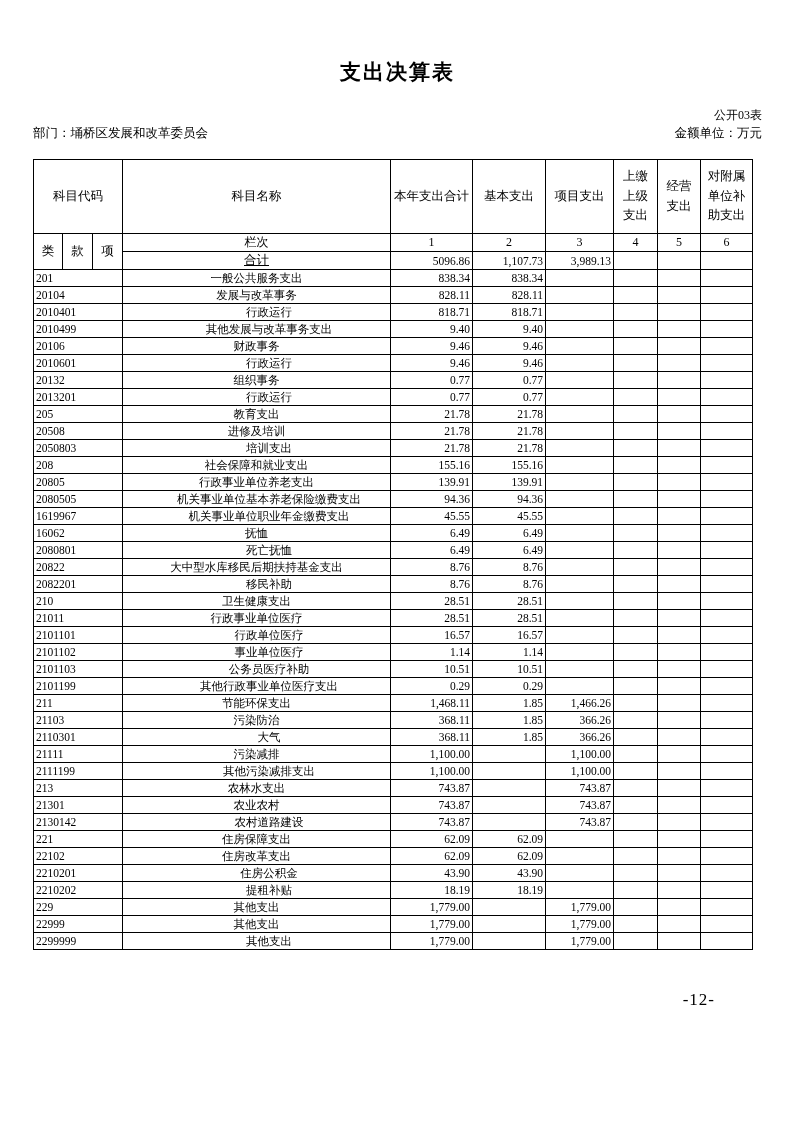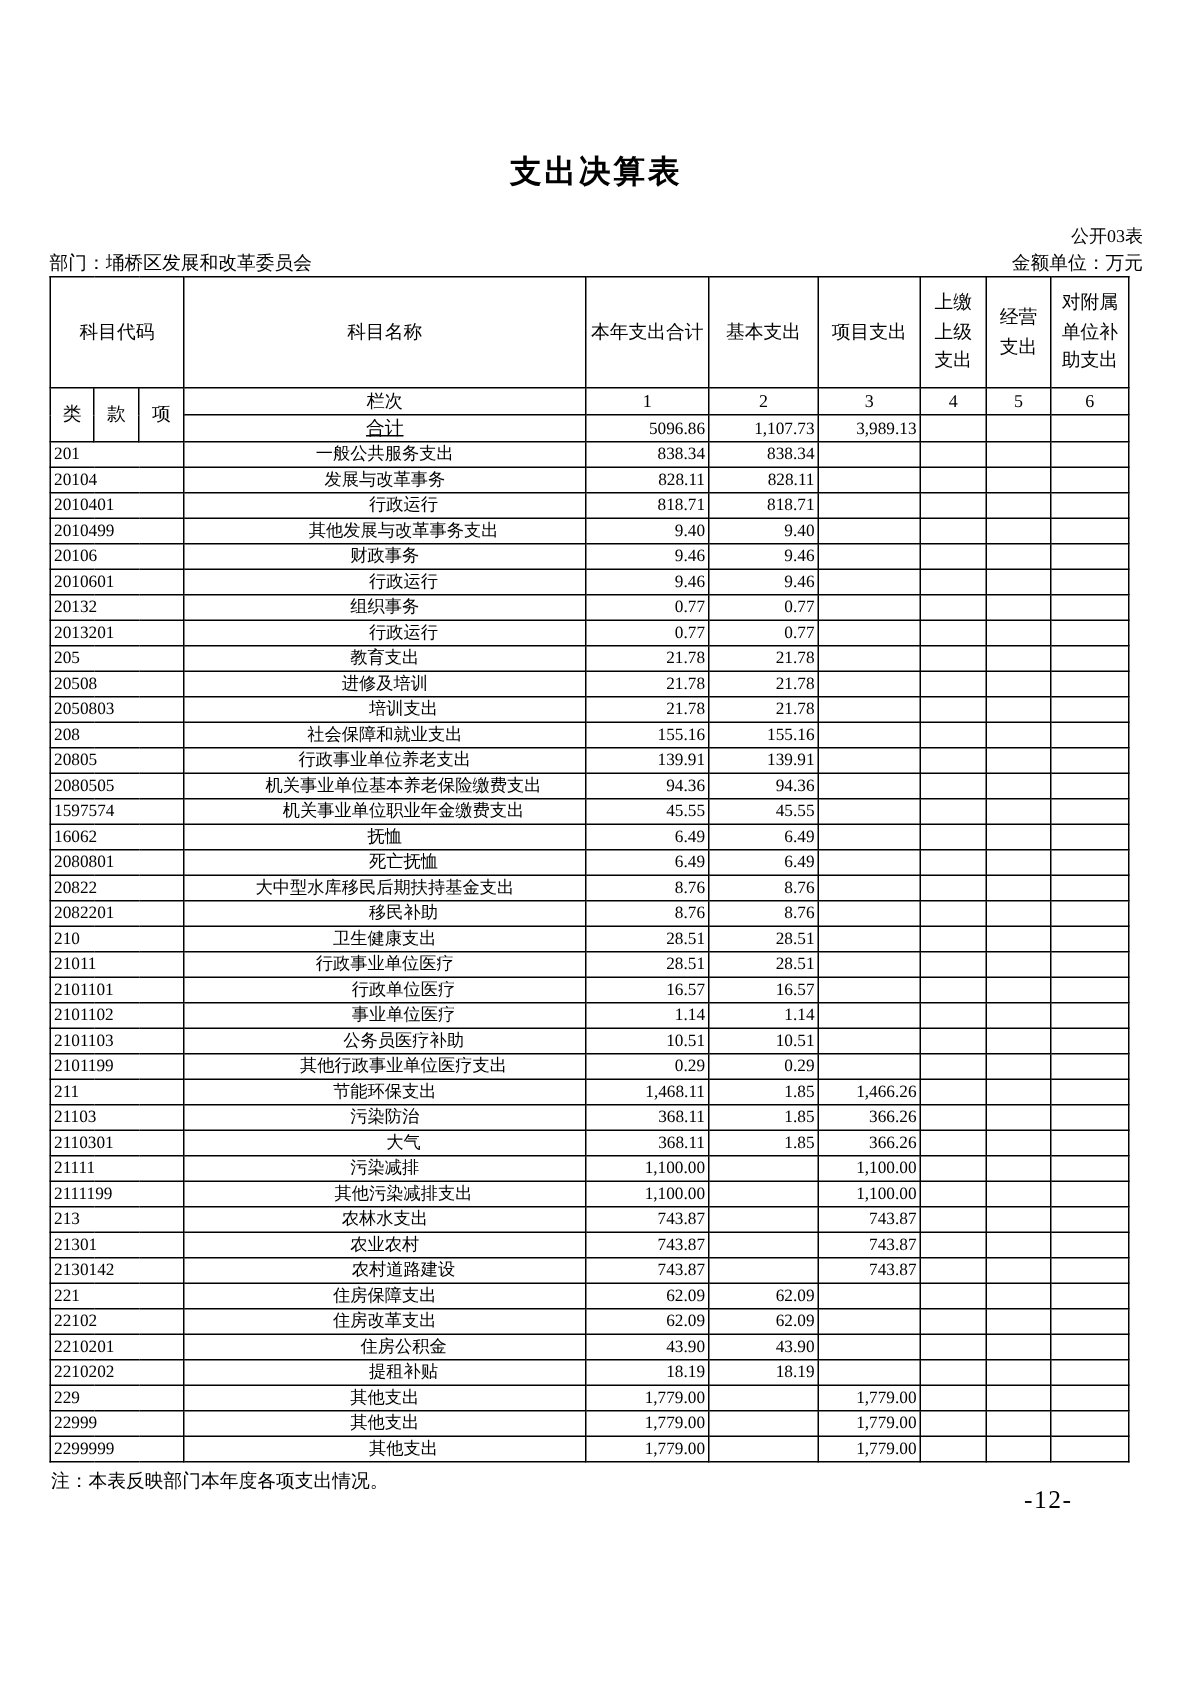--- a/index.html
+++ b/index.html
@@ -6,42 +6,42 @@
   html, body { background: #ffffff; }
   .page {
     position: relative;
     width: 793px;
     height: 1122px;
     background: #ffffff;
     color: #000000;
     font-family: "Liberation Serif", "DejaVu Serif", serif;
     overflow: hidden;
   }
-  .content { padding: 100px 31px 0 33px; }
+  .content { padding: 58px 31px 0 33px; }
   .doc-title {
     text-align: center;
     font-family: "Liberation Sans", "DejaVu Sans", sans-serif;
     font-weight: bold;
     font-size: 21px;
     letter-spacing: 2px;
     margin-bottom: 22px;
   }
   .meta-right {
     text-align: right;
     font-size: 12px;
     line-height: 15px;
     margin-bottom: 2px;
   }
   .meta-row {
     display: flex;
     justify-content: space-between;
     align-items: flex-end;
     font-size: 12.5px;
     line-height: 16px;
-    margin-bottom: 1px;
+    margin-bottom: 18px;
     gap: 48px;
   }
   table.gridtable {
     border-collapse: collapse;
     table-layout: fixed;
     width: 719px;
   }
   table.gridtable th, table.gridtable td {
     border: 1px solid #000000;
     font-weight: normal;
@@ -278,21 +278,21 @@
             <td class="code" colspan="3">2080505</td>
             <td class="name indent">机关事业单位基本养老保险缴费支出</td>
             <td class="num">94.36</td>
             <td class="num">94.36</td>
             <td class="num"></td>
             <td class="num"></td>
             <td class="num"></td>
             <td class="num"></td>
           </tr>
           <tr>
-            <td class="code" colspan="3">1597574</td>
+            <td class="code" colspan="3">1619967</td>
             <td class="name indent">机关事业单位职业年金缴费支出</td>
             <td class="num">45.55</td>
             <td class="num">45.55</td>
             <td class="num"></td>
             <td class="num"></td>
             <td class="num"></td>
             <td class="num"></td>
           </tr>
           <tr>
             <td class="code" colspan="3">16062</td>
@@ -540,17 +540,16 @@
             <td class="num">1,779.00</td>
             <td class="num"></td>
             <td class="num">1,779.00</td>
             <td class="num"></td>
             <td class="num"></td>
             <td class="num"></td>
           </tr>
         </tbody>
     </table>
 
-    <div class="note">注：本表反映部门本年度各项支出情况。</div>
   </div>
 
   <div class="page-number">-12-</div>
 </div>
 
 </body></html>

